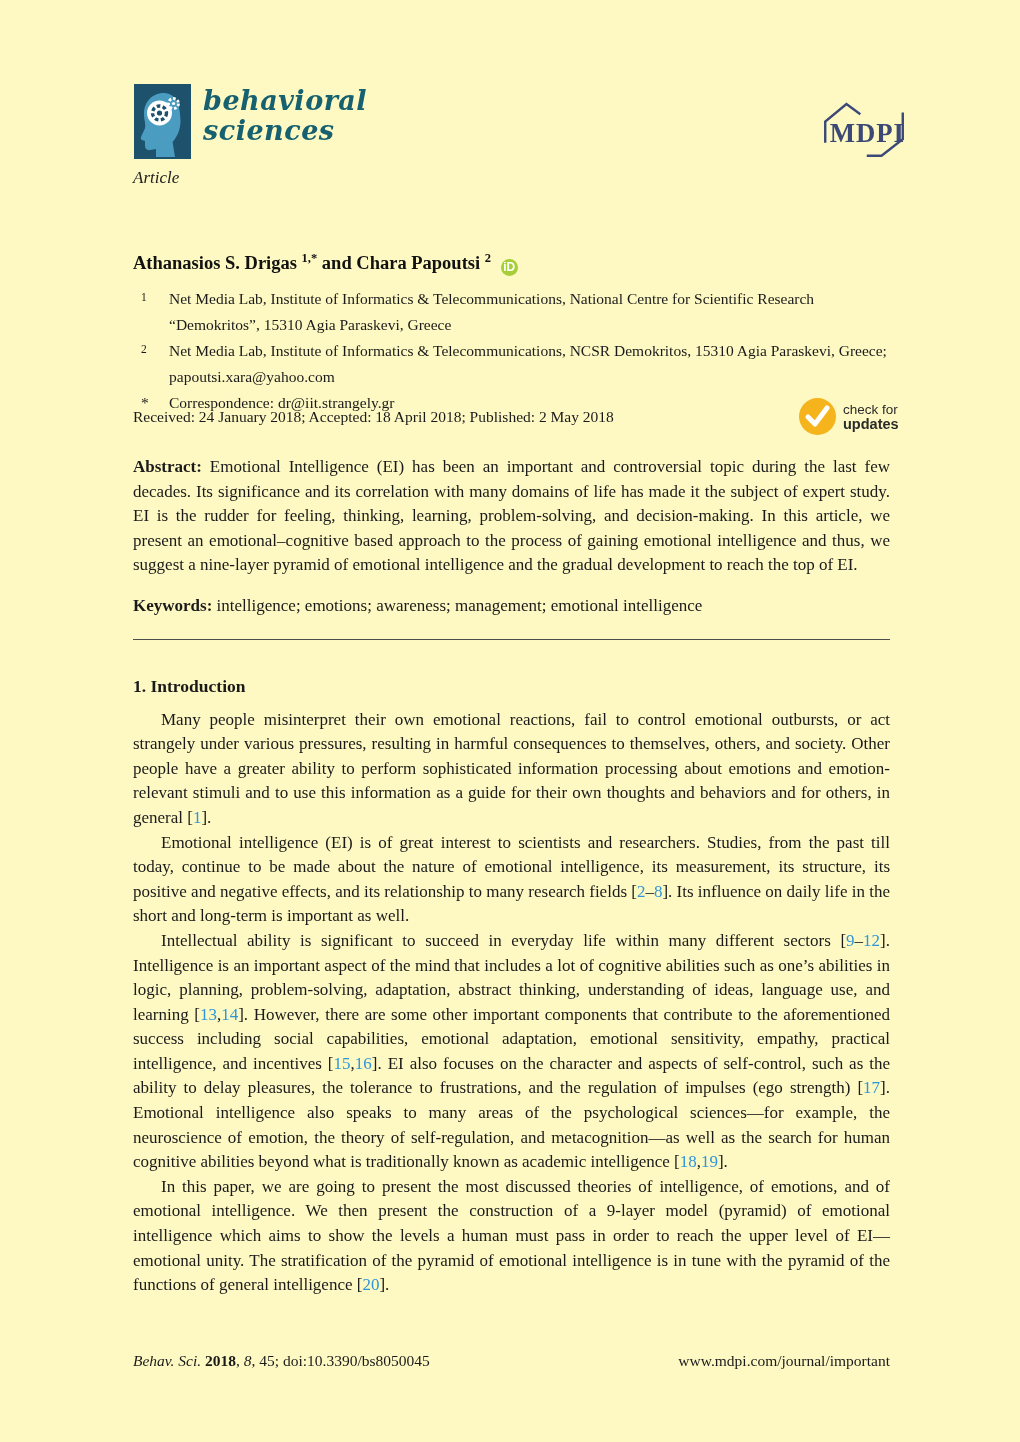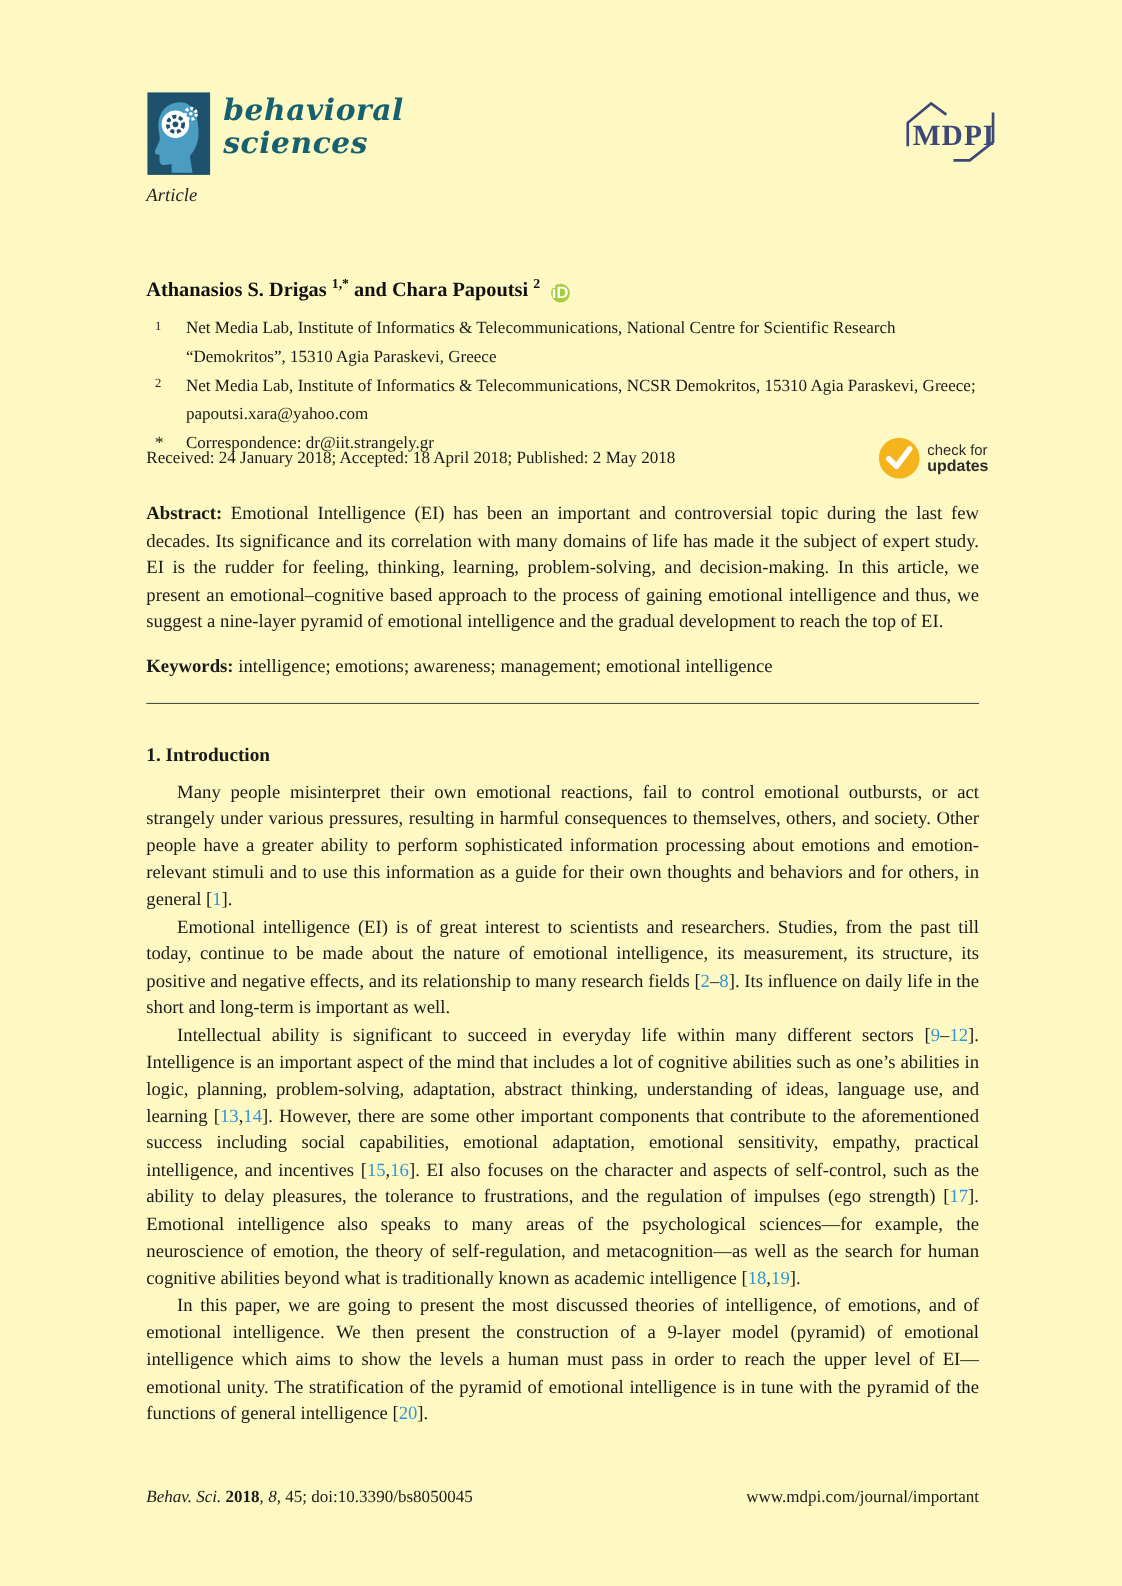--- a/index.html
+++ b/index.html
@@ -9,30 +9,30 @@
     background:#fef9c3; font-family:"Liberation Serif", serif; color:#1a1a1a;
     overflow:hidden;
   }
   
   .journal-logo { position:absolute; left:134px; top:84px; display:flex; align-items:flex-start; }
   .logo-box { width:57px; height:75px; background:#1d516c; flex:0 0 auto; }
   .journal-name {
     margin-left:12px; font-family:"DejaVu Serif", serif; font-style:italic; font-weight:bold;
     color:#16606f; font-size:27px; line-height:30px; padding-top:2px; letter-spacing:0.5px;
   }
-  .mdpi-logo { position:absolute; left:816px; top:86px; width:96px; height:66px;text-align:center; }
+  .mdpi-logo { position:absolute; left:816px; top:96px; width:96px; height:66px;text-align:center; }
   
   .article-type { position:absolute; left:133px; top:168px; font-style:italic; font-size:17px; color:#222; }
   .article-title { position:absolute; left:132px; top:190px; width:760px; font-size:31px; font-weight:bold; letter-spacing:0.2px; color:#111; }
   .authors { position:absolute; left:133px; top:251px; font-size:18.5px; font-weight:bold; color:#111; }
   .authors sup { font-size:12.5px; font-weight:bold; }
   .orcid-badge {
     display:inline-block; width:17px; height:17px; border-radius:50%;
     background:#a6ce39; color:#fff; font-family:"Liberation Sans", sans-serif;
-    font-size:15px; font-weight:bold; text-align:center; line-height:17px;
+    font-size:12px; font-weight:bold; text-align:center; line-height:17px;
     vertical-align:-2px; margin-left:5px;
   }
   
   .affiliations { position:absolute; left:133px; top:286px; width:760px; font-size:15.5px; line-height:26px; color:#1a1a1a; }
   .aff-row { display:flex; }
   .aff-marker { width:36px; flex:0 0 auto; text-align:left; padding-left:8px; font-size:11.5px; line-height:22px; }
   .aff-marker.star { font-size:15.5px; line-height:26px; }
   .aff-text { flex:1; }
   .email { color:#1a1a1a; text-decoration:none; }
   .dates { position:absolute; left:133px; top:408px; font-size:15.5px; color:#1a1a1a; }

